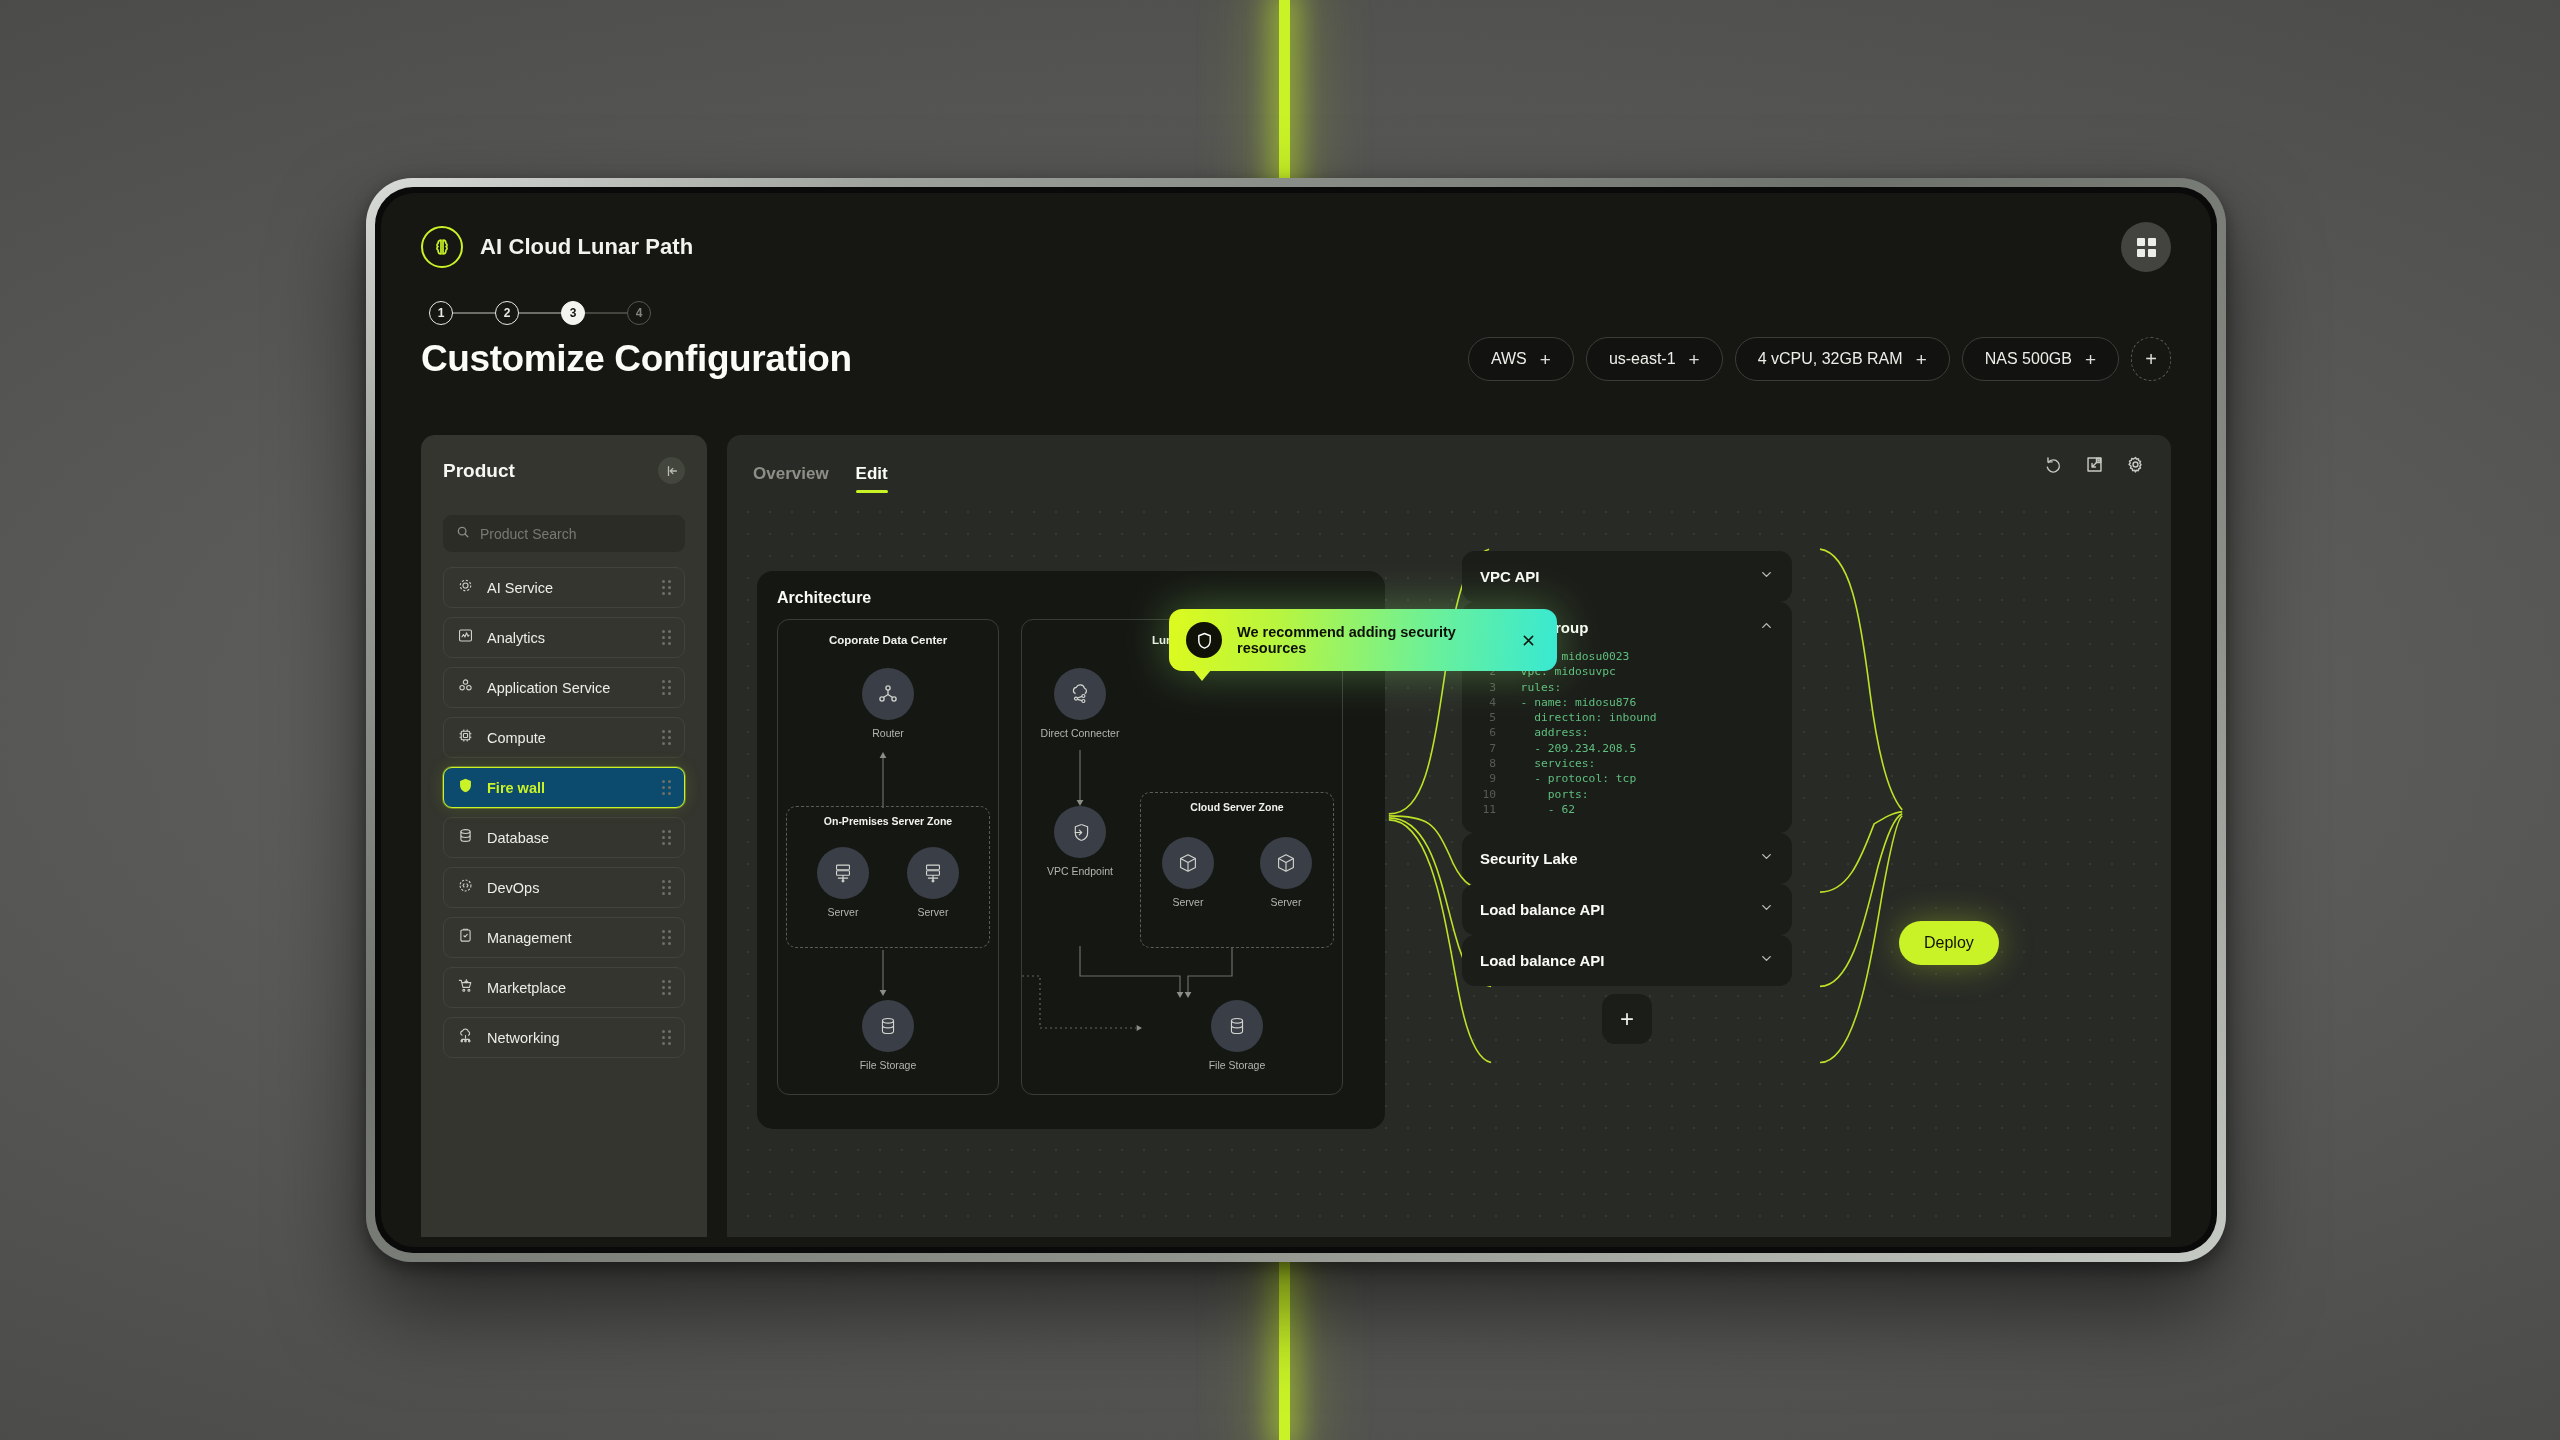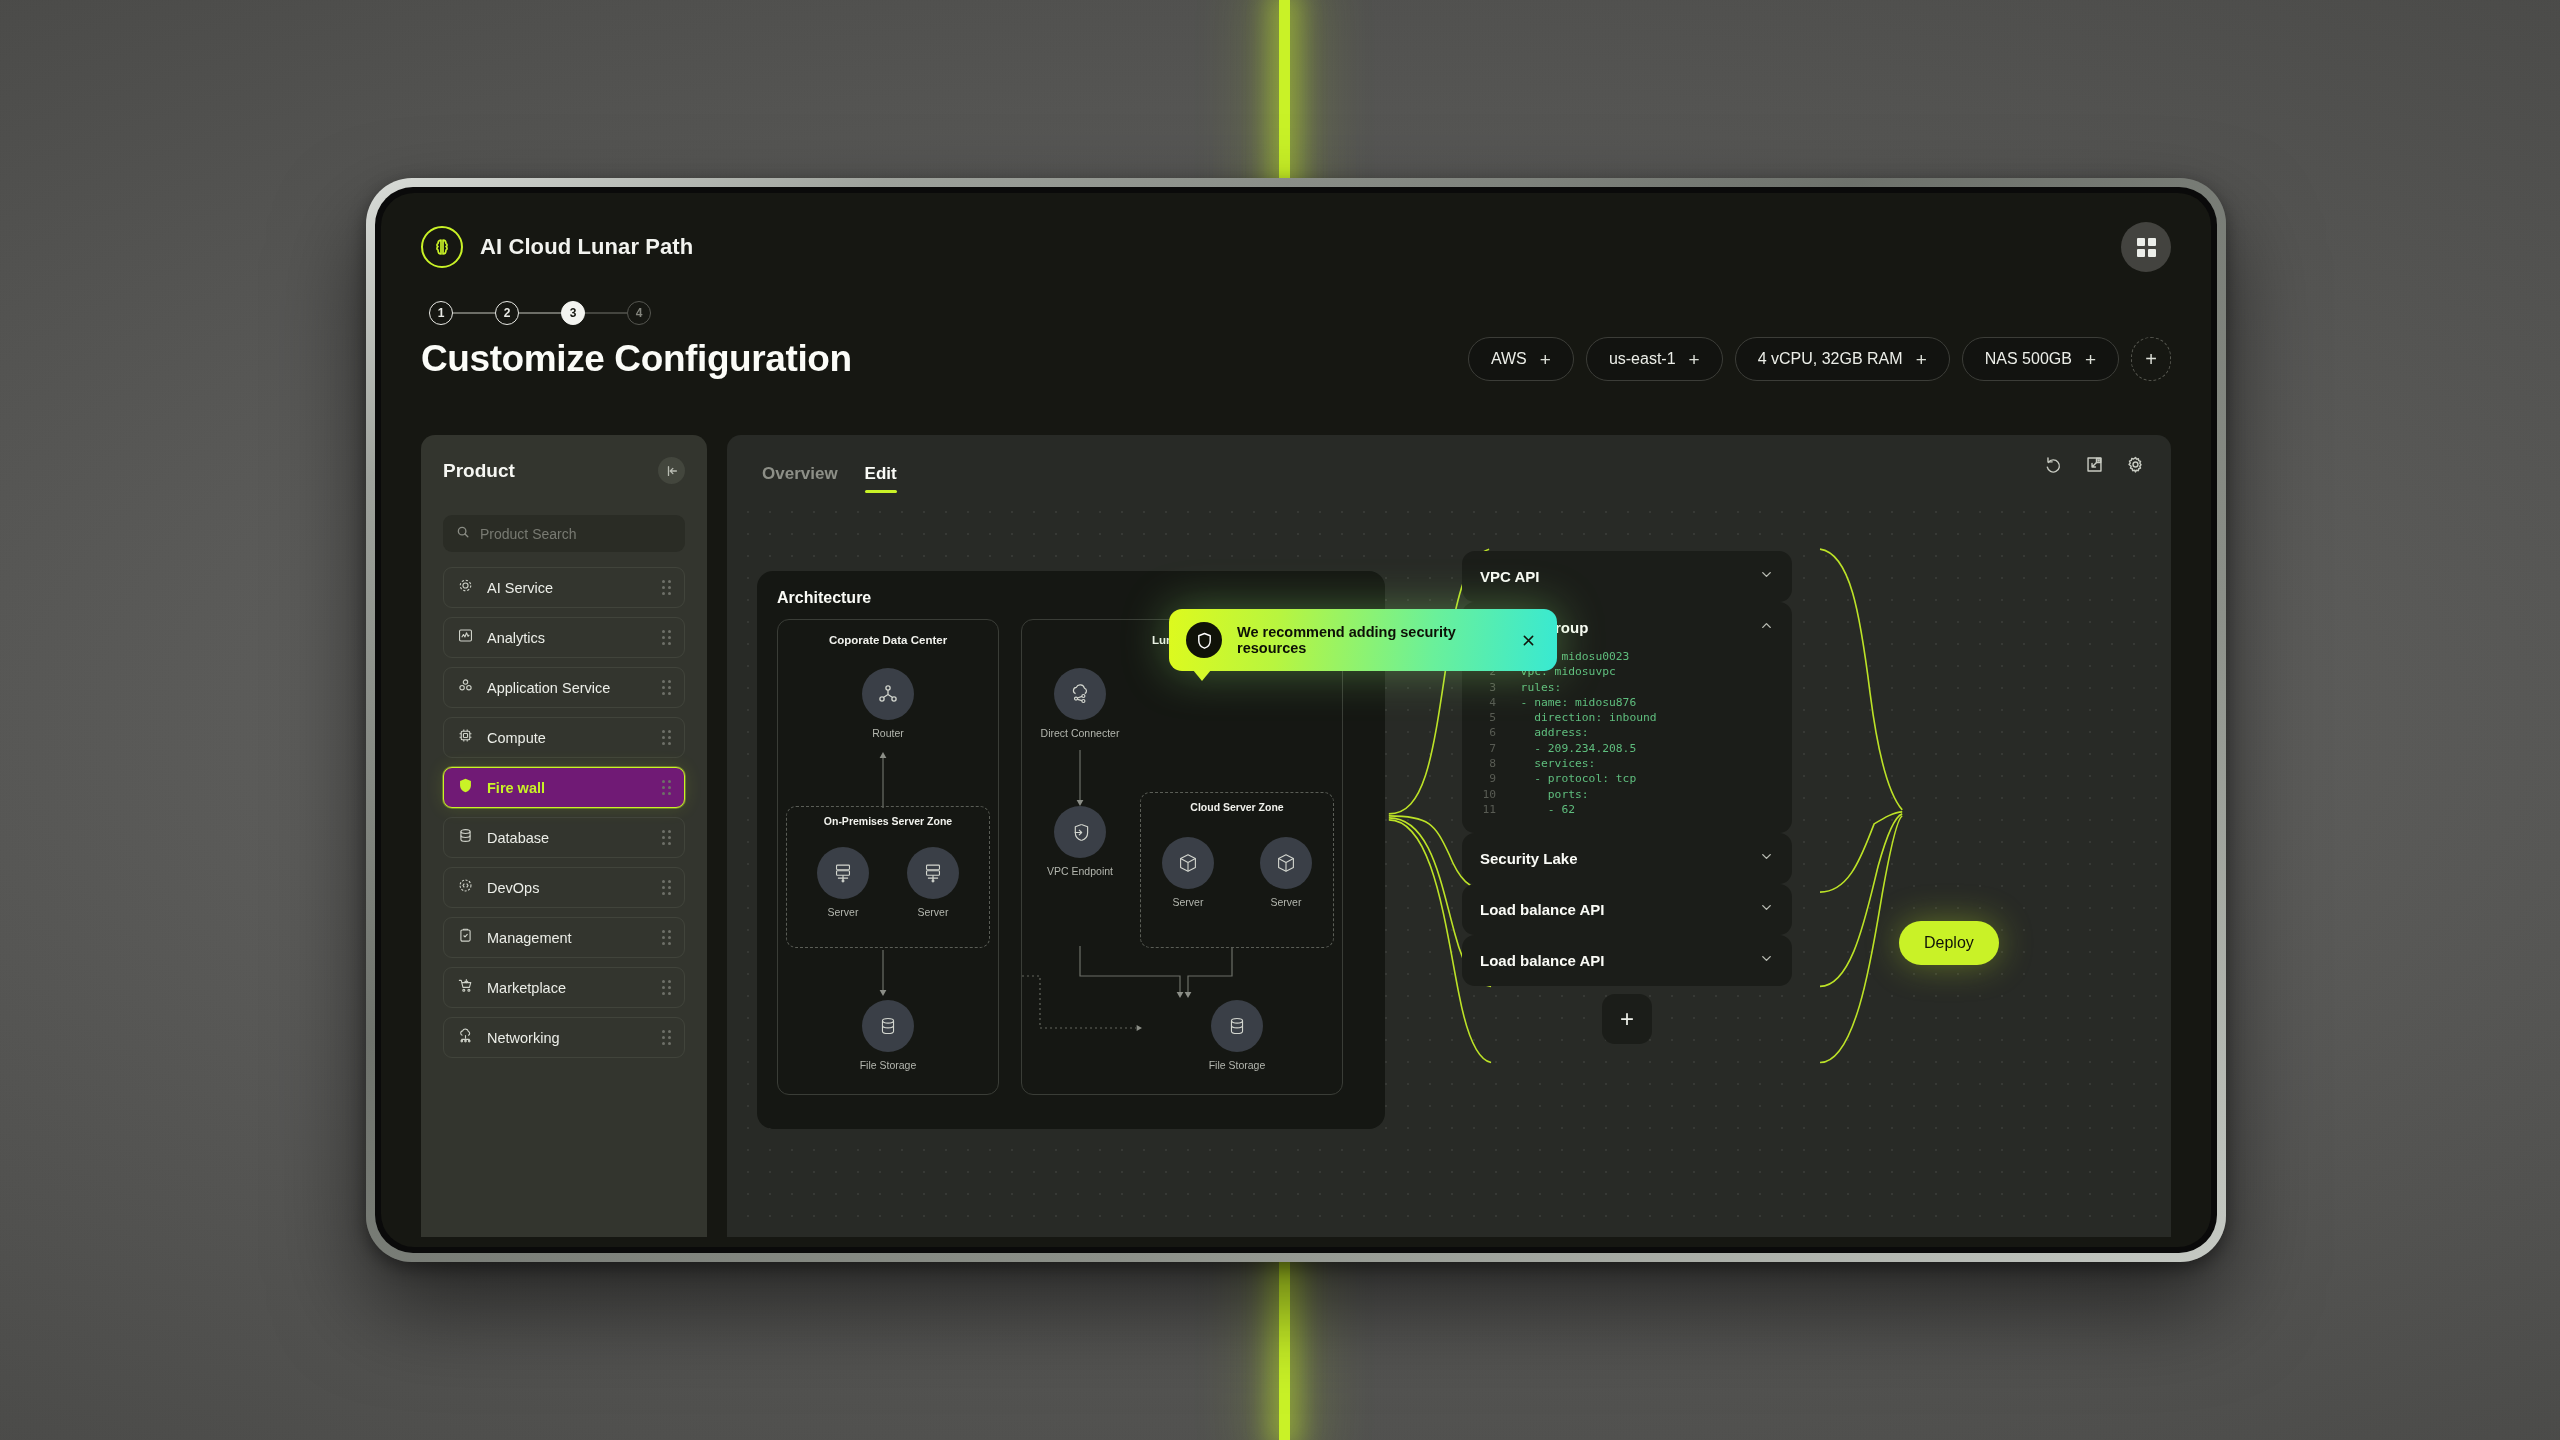--- a/index.html
+++ b/index.html
@@ -153,37 +153,37 @@
   .sb-list { display: flex; flex-direction: column; gap: 9px; }
   .sb-item {
     height: 41px; border-radius: 9px;
     border: 1px solid #41443b;
     display: flex; align-items: center; gap: 13px;
     padding: 0 13px; cursor: pointer;
   }
   .sb-item .label { color: #eceee8; font-size: 14.5px; font-weight: 500; }
   .sb-item .drag { margin-left: auto; }
   .sb-item.sel {
-    border-color: #c9f227; background: #701a75;
+    border-color: #c9f227; background: #0c4a6e;
     box-shadow: 0 0 0 1px rgba(201,242,39,.35), 0 0 18px rgba(201,242,39,.14);
   }
   .sb-item.sel .label { color: #c9f227; font-weight: 700; }
   .drag-dots { display: grid; grid-template-columns: 3px 3px; grid-auto-rows: 3px; gap: 3px; }
   .drag-dots i { width: 3px; height: 3px; background: #6e7068; border-radius: 50%; display: block; }
 
   
   .canvas {
     flex: 1;
     background: #282a26;
     border-radius: 14px 14px 0 0;
     position: relative;
     overflow: hidden;
   }
   .canvas-head {
-    position: absolute; left: 9px; right: 0; top: 0; height: 58px;
+    position: absolute; left: 0; right: 0; top: 0; height: 58px;
     display: flex; align-items: center; padding: 0 26px; z-index: 6;
   }
   .tabs { display: flex; align-items: flex-end; gap: 27px; height: 100%; padding-top: 16px; }
   .tab {
     color: #8d8f87; font-size: 17px; font-weight: 700; cursor: pointer;
     padding-bottom: 9px; position: relative;
   }
   .tab.active { color: #fbfcf8; }
   .tab.active::after {
     content: ""; position: absolute; left: 0; right: 0; bottom: 0;

